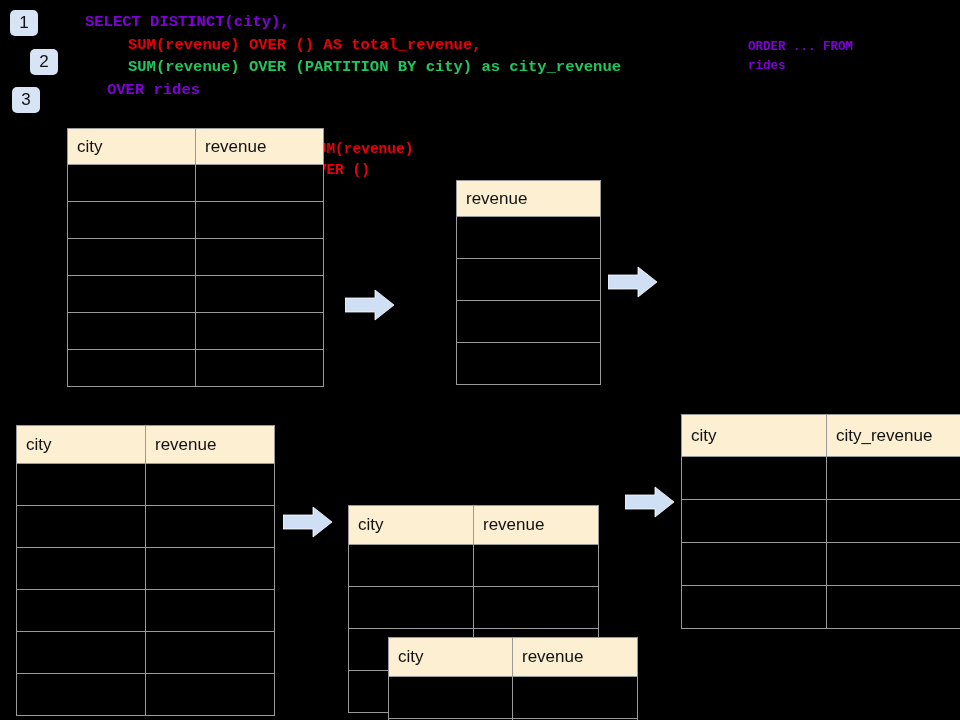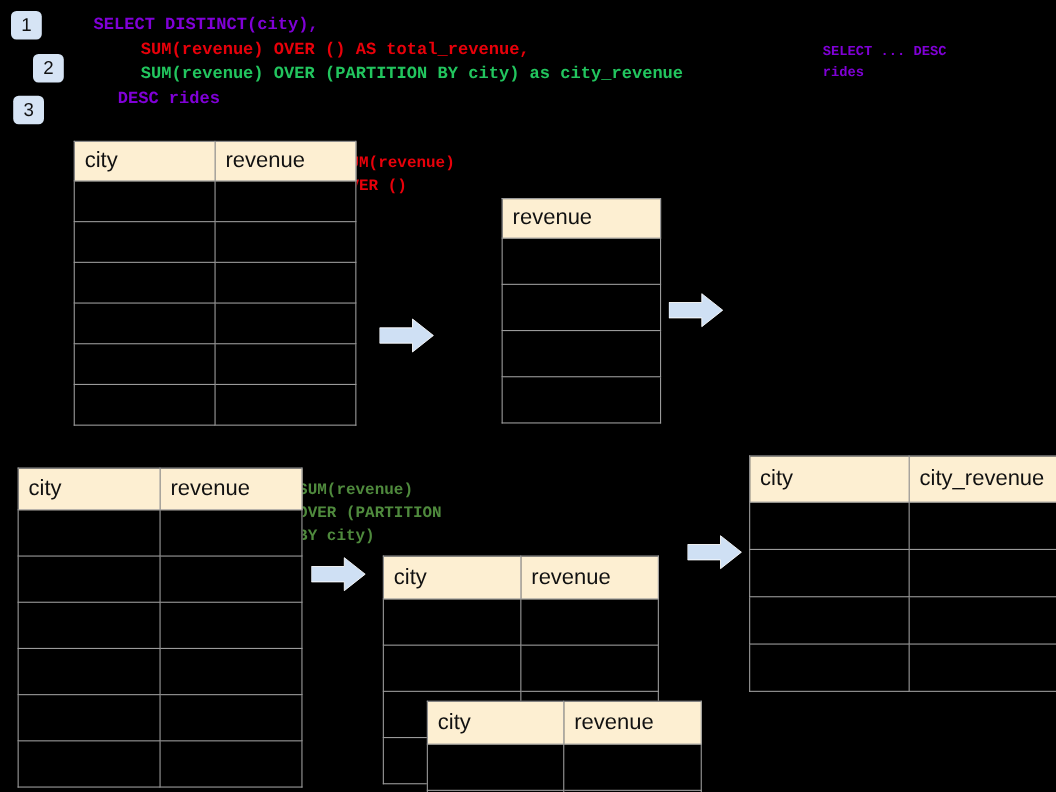--- a/index.html
+++ b/index.html
@@ -66,21 +66,21 @@
   .tbl td {
     border: 1px solid #9A9A9A;
     background: #000000;
     padding: 0;
   }
   .tbl th {
     border: 1px solid #9A9A9A;
     background: #FDEFD2;
     color: #111111;
     font-family: "Liberation Sans", sans-serif;
-    font-size: 20px;
+    font-size: 17px;
     font-weight: normal;
     text-align: left;
     padding: 0 0 0 9px;
   }
 
   
   .arrow {
     position: absolute;
   }
 </style>
@@ -89,31 +89,28 @@
 
 <div id="canvas">
 
   <div class="badge" style="left:10px;  top:10px;">1</div>
   <div class="badge" style="left:30px;  top:49px;">2</div>
   <div class="badge" style="left:12px;  top:87px;">3</div>
 
   <div class="sql purple" style="left:85px;  top:13px;">SELECT DISTINCT(city),</div>
   <div class="sql red" style="left:128px; top:36px;">SUM(revenue) OVER () AS total_revenue,</div>
   <div class="sql green" style="left:128px; top:58px;">SUM(revenue) OVER (PARTITION BY city) as city_revenue</div>
-  <div class="sql purple" style="left:107px; top:81px;">DESC rides</div>
-
-  <div class="anno purple" style="left:748px; top:38px;">SELECT ... DESC
+  <div class="sql purple" style="left:107px; top:81px;">OVER rides</div>
+
+  <div class="anno purple" style="left:748px; top:38px;">ORDER ... FROM
 rides</div>
 
   <div class="anno red" style="left:309px; top:139px;">SUM(revenue)
 OVER ()</div>
 
-  <div class="anno green" style="left:271px; top:436px;">SUM(revenue)
-OVER (PARTITION
-BY city)</div>
 
   <table class="tbl" style="left:67px; top:128px; width:236px;">
     <thead>
       <tr>
         <th style="width:118px; height:35px;">city</th>
         <th style="width:118px; height:35px;">revenue</th>
       </tr>
     </thead>
     <tbody>
       <tr>

